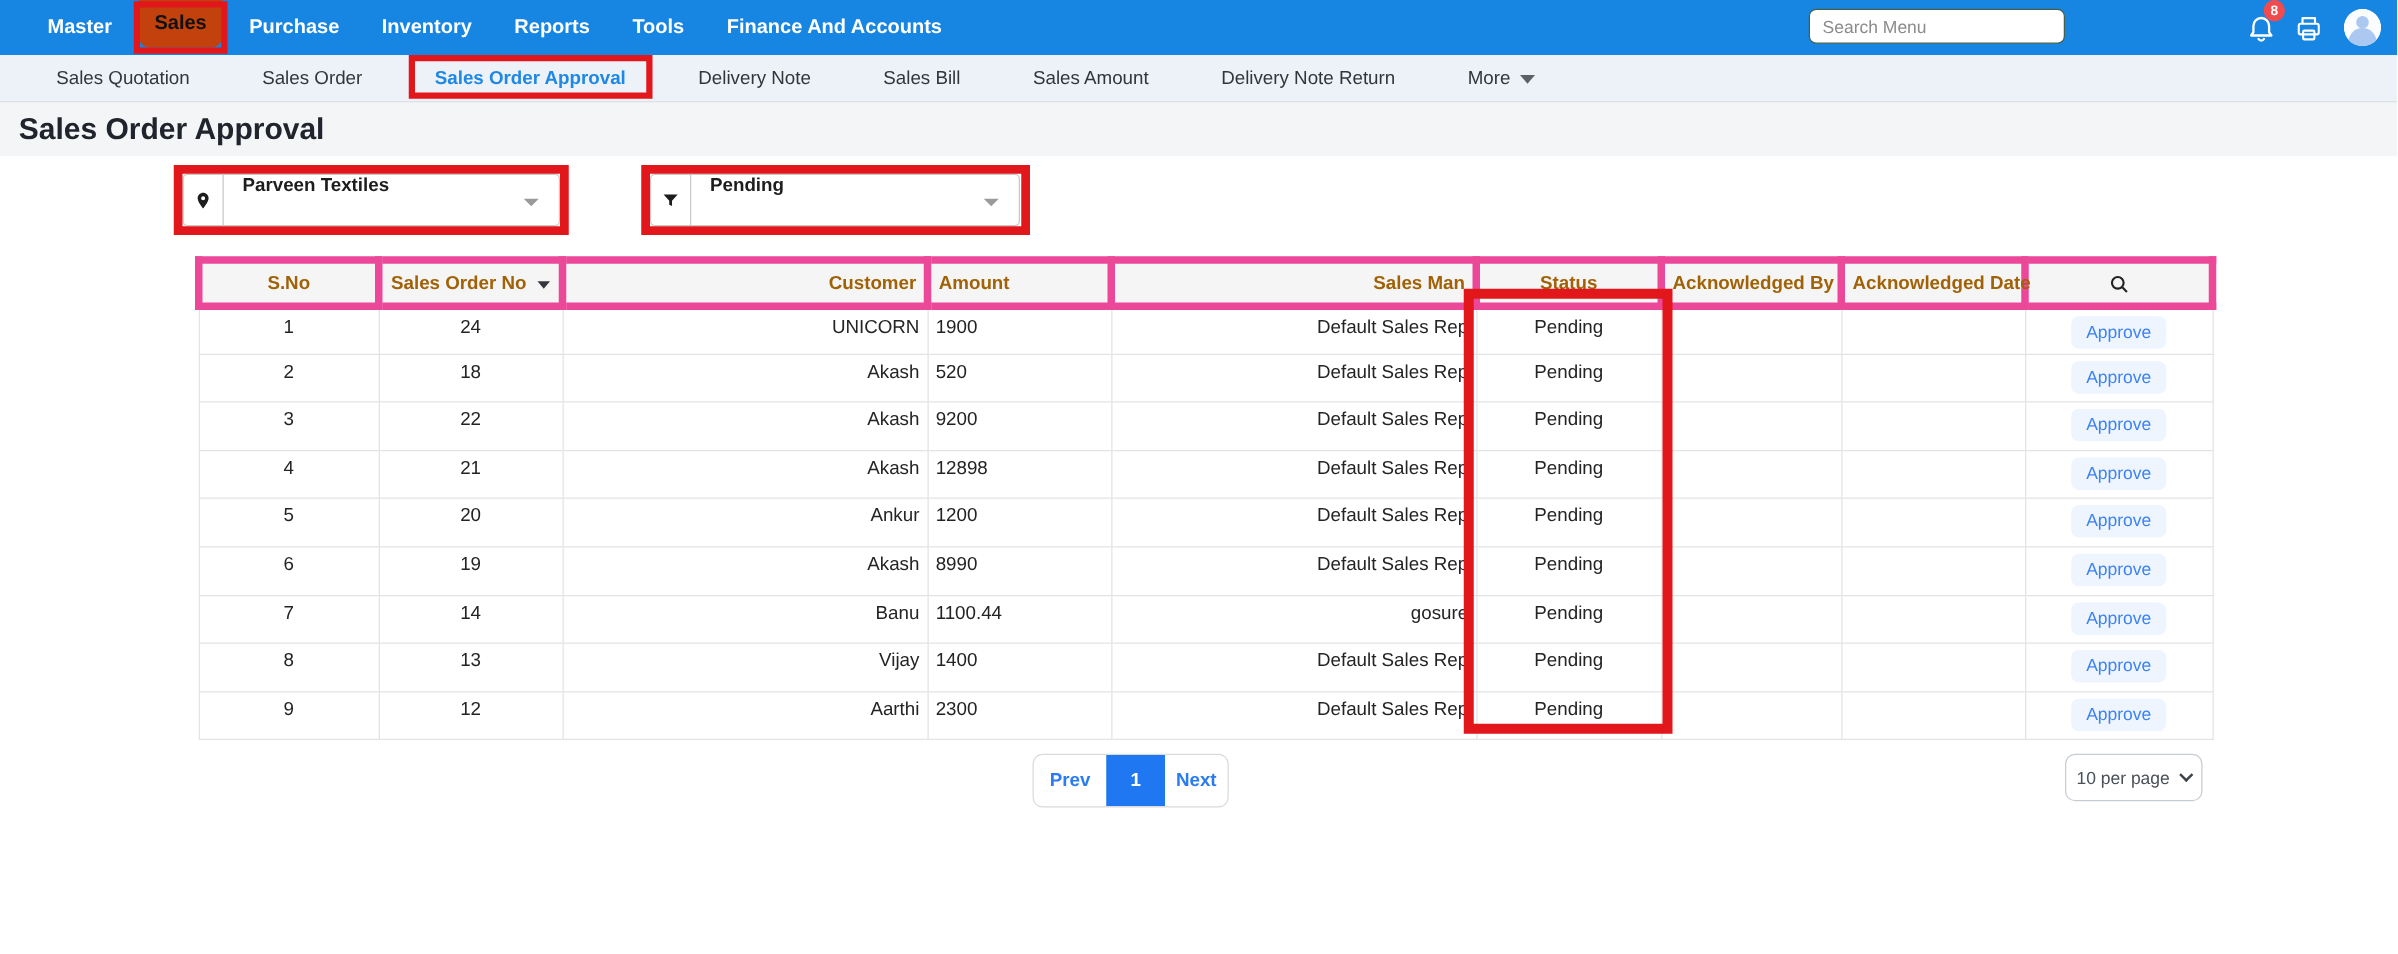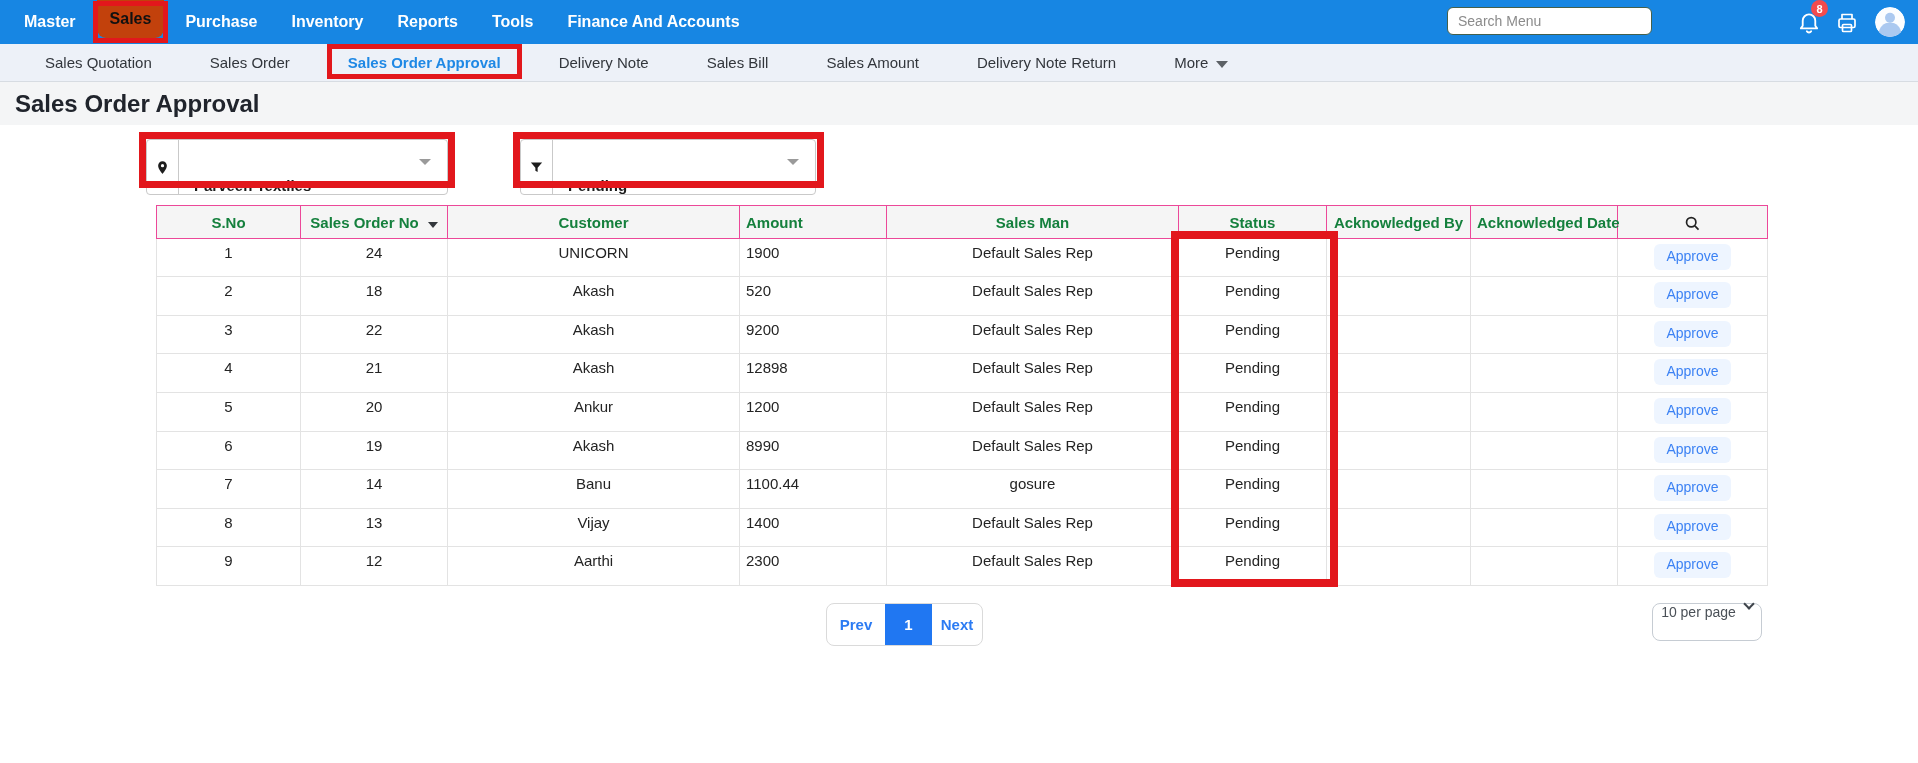--- a/index.html
+++ b/index.html
@@ -1,21 +1,21 @@
 <!DOCTYPE html>
 <html><head>
 <meta charset="utf-8">
 <style>
   * { margin:0; padding:0; box-sizing:border-box; }
   body { font-family:"Liberation Sans", sans-serif; background:#fff; }
   #root { position:relative; width:1918px; height:763px; overflow:hidden; background:#fff; }
 
   
   .topbar { position:absolute; left:0; top:0; width:100%; height:44px; background:#1786e3; }
-  .topnav { display:flex; align-items:center; height:44px; padding-left:24px; gap:34px; }
+  .topnav { display:flex; align-items:center; height:44px; padding-left:38px; gap:34px; }
   .topnav-item { color:#fff; font-size:16px; font-weight:700; white-space:nowrap; cursor:pointer; }
   .topnav-item.active { position:relative; color:#111; background:#c2410c; height:38px; align-self:flex-start; display:flex; align-items:center; padding:0 13px; margin:0 -13px; border-radius:0 0 9px 9px; }
   .ann { position:absolute; border:7px solid #e2171c; pointer-events:none; z-index:50; }
   .ann-sales-tab { left:-4px; top:1px; right:-4px; height:42px; border-width:5px; }
 
   .search-wrap { position:absolute; left:1447px; top:7px; }
   .search-input { width:205px; height:28px; border:1.5px solid #44604c; border-radius:6px; padding:0 10px; font-size:14px; color:#333; outline:none; font-family:inherit; }
   .search-input::placeholder { color:#8b8b8b; }
 
   .icon-btn { position:absolute; cursor:pointer; }
@@ -29,47 +29,47 @@
   .subnav-item { font-size:15px; color:#32363c; white-space:nowrap; cursor:pointer;margin-left:24px; }
   .subnav-item.active { position:relative; color:#1e88e5; font-weight:700; }
   .ann-soa { left:-21px; right:-21px; top:-10px; bottom:-8px; border-width:5px; }
   .more-caret { display:inline-block; width:0; height:0; border-left:6px solid transparent; border-right:6px solid transparent; border-top:7px solid #5c6166; margin-left:8px; vertical-align:middle; }
 
   
   .titleband { position:absolute; left:0; top:82px; width:100%; height:43px; background:#f4f5f6; }
   .page-title { position:absolute; left:15px; top:8px; font-size:24px; font-weight:700; color:#20242c; }
 
   
-  .filter { position:absolute; height:56px; background:#fff; border:1px solid #c9c9c9; border-radius:4px; display:flex; align-items:flex-end; }
+  .filter { position:absolute; height:42px; background:#fff; border:1px solid #c9c9c9; border-radius:4px; display:flex; align-items:flex-start; }
   .filter-1 { left:146px; top:139px; width:302px; }
   .filter-2 { left:520px; top:139px; width:296px; }
   .filter-addon { width:32px; height:100%; border-right:1px solid #c9c9c9; display:flex; align-items:center; justify-content:center; }
   .filter-text { margin-left:15px; font-size:15px; font-weight:700; color:#1d1d1d; }
   .filter-caret { position:absolute; right:16px; top:19px; width:0; height:0; border-left:6px solid transparent; border-right:6px solid transparent; border-top:6px solid #9a9a9a; }
   .ann-f1 { left:139px; top:132px; width:316px; height:56px; }
   .ann-f2 { left:513px; top:132px; width:311px; height:56px; }
 
   
   .tablewrap { position:absolute; left:156px; top:205px; }
   table { border-collapse:collapse; table-layout:fixed; width:1611px; }
-  th { background:#f5f5f5; border:1px solid #ec4899; font-size:15px; font-weight:700; color:#15803d; padding:7px 6px 6px; height:31px; white-space:nowrap; }
+  th { background:#f5f5f5; border:6px solid #ec4899; font-size:15px; font-weight:700; color:#a16207; padding:7px 6px 6px; height:31px; white-space:nowrap; }
   td { border:1px solid #e3e3e3; font-size:15px; color:#242424; padding:5px 6px 0; vertical-align:top; background:#fff; height:38.6px; line-height:17px; }
-  .al { text-align:center; } .ac { text-align:center; } .ar { text-align:left; }
+  .al { text-align:right; } .ac { text-align:center; } .ar { text-align:left; }
   .sort-caret { display:inline-block; width:0; height:0; border-left:5px solid transparent; border-right:5px solid transparent; border-top:6px solid #33373c; margin-left:9px; }
   .approve { display:inline-block; background:#eef5ff; color:#3c82f4; font-size:14px; line-height:17px; padding:4px 12px 5px; border-radius:6px; cursor:pointer; }
   .ann-status { left:1171px; top:231px; width:167px; height:356px; border-width:8px; }
 
   
   .pagination { position:absolute; left:826px; top:603px; width:157px; height:43px; border:1px solid #dadada; border-radius:8px; background:#fff; display:flex; overflow:hidden;font-weight:bold; }
   .page-btn { display:flex; align-items:center; justify-content:center; font-size:15px; color:#2b7bf3; cursor:pointer; }
   .page-prev { width:58px; }
   .page-num { width:47px; background:#2077f2; color:#fff; }
   .page-next { flex:1; }
 
-  .pagesize { position:absolute; left:1652px; top:603px; width:110px; height:38px; border:1px solid #c6ccd3; border-radius:8px; background:#fff; display:flex; justify-content:center; gap:9px; font-size:14px; color:#4a5057; cursor:pointer; }
+  .pagesize { position:absolute; left:1652px; top:603px; width:110px; height:38px; border:1px solid #c6ccd3; border-radius:8px; background:#fff; display:flex; align-items:center; justify-content:center; gap:9px; font-size:14px; color:#4a5057; cursor:pointer; }
   .chev { width:8px; height:8px; border-right:2px solid #3e444b; border-bottom:2px solid #3e444b; transform:rotate(45deg); margin-top:-4px; }
 </style>
 </head>
 <body>
 
 <div id="root">
 
   <div class="topbar">
     <div class="topnav" id="topnav">
         <div class="topnav-item">Master</div>

